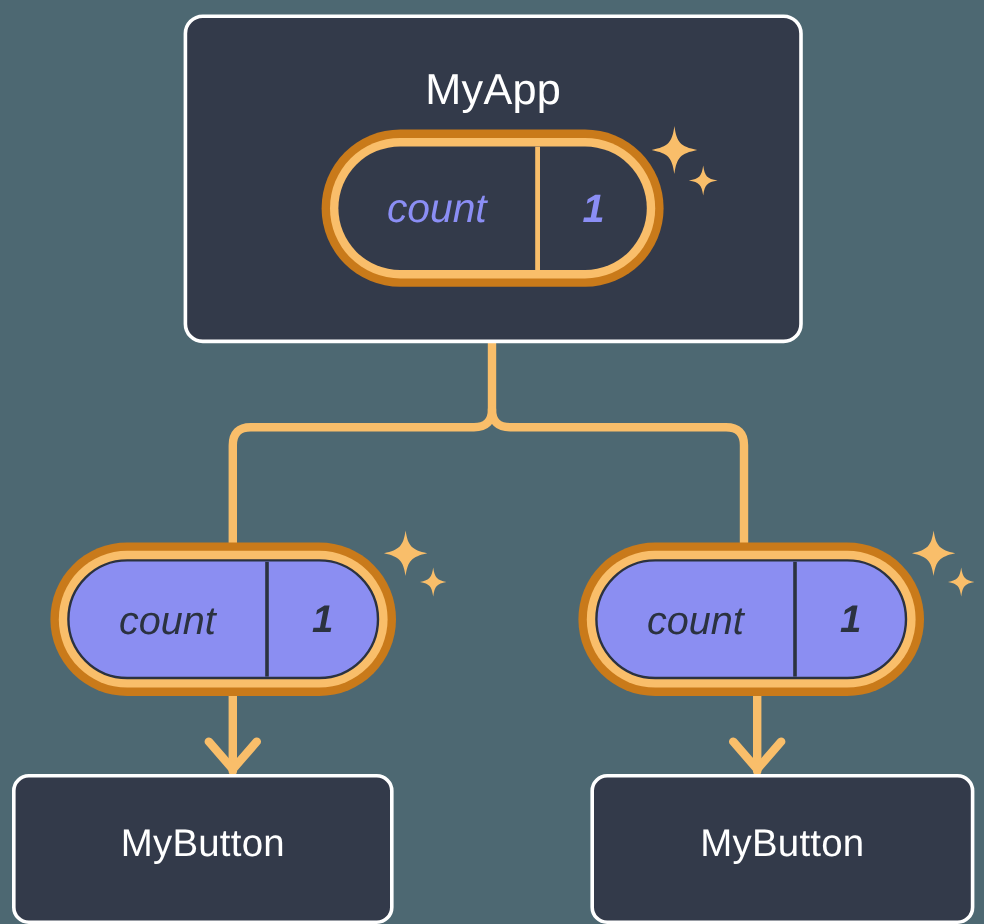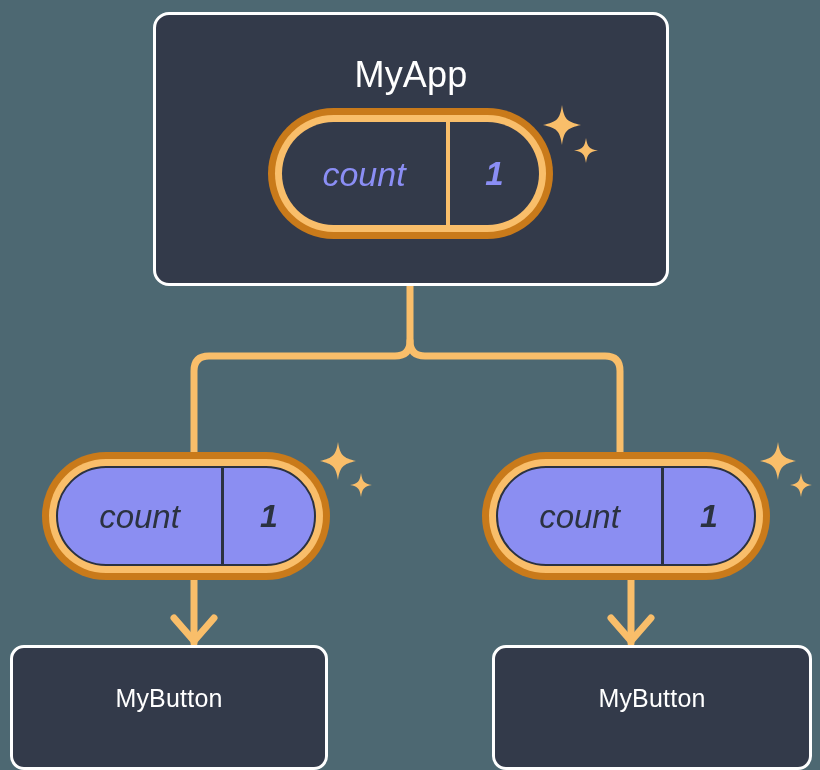--- a/index.html
+++ b/index.html
@@ -32,21 +32,21 @@
     letter-spacing:.2px;
     line-height:1;
     white-space:nowrap;
   }
 
   #card-myapp{left:153px;top:12px;width:516px;height:274px;border-radius:16px;}
   #card-myapp .card-title{margin-top:42px;}
 
   #card-btn-left{left:10px;top:645px;width:318px;height:125px;border-radius:14px;}
   #card-btn-right{left:492px;top:645px;width:320px;height:125px;border-radius:14px;}
-  .btn-card .card-title{margin-top:38px;font-size:25px;}
+  .btn-card .card-title{margin-top:38px;font-size:32px;}
 
   
   .pill{
     position:absolute;
     box-sizing:border-box;
     border-radius:999px;
     background:#c97a1a;          
     padding:7px;
     display:block;
   }

